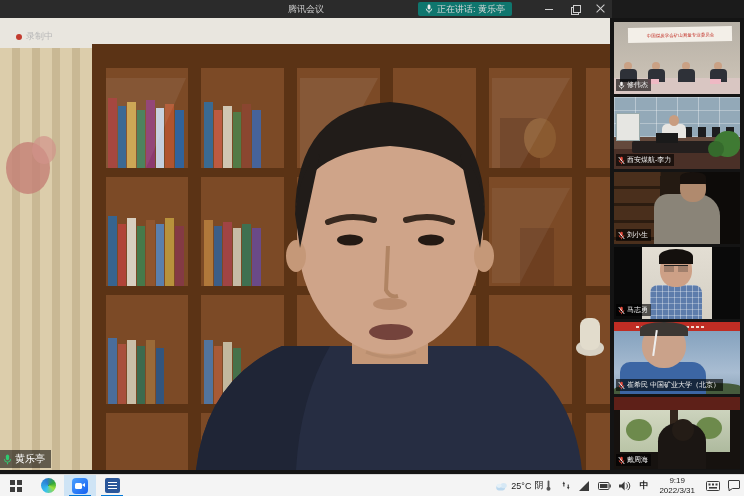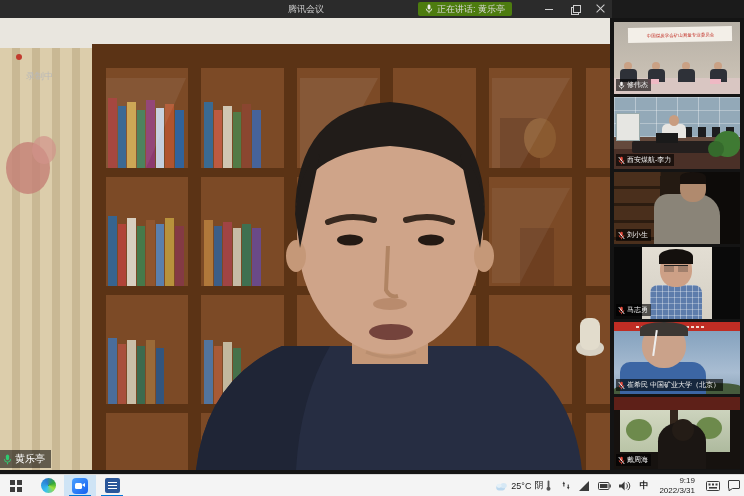--- a/index.html
+++ b/index.html
@@ -7,38 +7,38 @@
     width:744px;height:496px;overflow:hidden;position:relative;
     background:#000;font-family:"Liberation Sans","DejaVu Sans",sans-serif;
     -webkit-font-smoothing:antialiased;
   }
   
   #app-window{position:absolute;left:0;top:0;width:744px;height:474px;background:#1b1b1b;}
   #titlebar{position:absolute;left:0;top:0;width:612px;height:18px;background:#2b2b2b;}
   #title-text{position:absolute;left:0;right:0;top:0;height:18px;line-height:18px;
     text-align:center;font-size:9px;color:#cfcfcf;}
   #speaking-badge{position:absolute;right:100px;top:2px;height:14px;display:flex;align-items:center;
-    gap:4px;background:#4d7c0f;border-radius:2px;padding:0 7px;}
+    gap:4px;background:#0f766e;border-radius:2px;padding:0 7px;}
   #speaking-badge span{font-size:9px;color:#d8d8d8;white-space:nowrap;}
   #win-controls{position:absolute;right:6px;top:0;height:18px;display:flex;align-items:center;gap:16px;}
   .wc{width:10px;height:10px;position:relative;display:inline-block;}
   .wc-min::after{content:"";position:absolute;left:1px;right:1px;top:5px;border-top:1px solid #cfcfcf;}
   .wc-restore::before{content:"";position:absolute;left:1px;top:3px;width:6px;height:6px;border:1px solid #cfcfcf;}
   .wc-restore::after{content:"";position:absolute;left:3px;top:1px;width:6px;height:6px;border:1px solid #cfcfcf;background:#2b2b2b;}
   .wc-close::before,.wc-close::after{content:"";position:absolute;left:-1px;top:4px;width:11px;border-top:1px solid #cfcfcf;}
   .wc-close::before{transform:rotate(45deg);}
   .wc-close::after{transform:rotate(-45deg);}
 
   
   #content{position:absolute;left:0;top:18px;width:744px;height:456px;display:flex;}
   #main-video{position:relative;width:610px;height:456px;background:#151515;}
   #main-video svg{display:block;}
   #recording-pill{position:absolute;left:16px;top:12px;display:flex;align-items:center;gap:4px;}
   #recording-pill .dot{width:6px;height:6px;border-radius:50%;background:#c23b2e;}
-  #recording-pill span{font-size:9px;color:#b8b8b8;margin-top:40px;}
+  #recording-pill span{font-size:9px;color:#b8b8b8;}
   #main-name-pill{position:absolute;left:0;bottom:6px;display:flex;align-items:center;gap:3px;
     background:rgba(0,0,0,.55);padding:2px 6px 2px 3px;}
   #main-name-pill span{font-size:10px;color:#fff;}
 
   
   #sidebar{width:134px;height:456px;background:#141414;box-sizing:border-box;padding:4px 4px 0 4px;}
   .thumb{position:relative;width:126px;height:72px;margin-bottom:3px;overflow:hidden;background:#222;}
   .name-pill{position:absolute;left:2px;bottom:3px;display:flex;align-items:center;gap:2px;
     background:rgba(0,0,0,.62);padding:1px 3px 1px 2px;max-width:118px;}
   .name-pill span{font-size:7px;color:#f0f0f0;white-space:nowrap;overflow:hidden;text-overflow:ellipsis;}
@@ -126,21 +126,21 @@
   #meet-glyph::before{content:"";position:absolute;left:3px;top:5px;width:7px;height:6px;border-radius:1.5px;background:#fff;}
   #meet-glyph::after{content:"";position:absolute;left:10px;top:5.5px;border-left:3px solid #fff;
     border-top:2.5px solid transparent;border-bottom:2.5px solid transparent;transform:rotate(180deg);}
   #word-glyph{width:15px;height:15px;background:#2b579a;position:relative;border-radius:2px;}
   #word-glyph::after{content:"";position:absolute;left:3px;top:4px;width:9px;height:7px;
     background:repeating-linear-gradient(#fff 0 1px,transparent 1px 3px);}
   #tray{margin-left:auto;display:flex;align-items:center;gap:8px;padding-right:4px;height:37px;}
   #tray .txt{font-size:9px;color:#1b1b1b;}
   #tray svg{display:block;}
   #weather{display:flex;align-items:center;gap:3px;padding:0 2px;}
-  #clock{display:flex;flex-direction:column;align-items:flex-end;justify-content:center;line-height:1.15;padding:0 3px;}
+  #clock{display:flex;flex-direction:column;align-items:center;justify-content:center;line-height:1.15;padding:0 3px;}
   #clock span{font-size:8px;color:#1b1b1b;}
   .tray-icn{color:#3a3a3a;}
 </style>
 </head>
 <body>
 
 <div id="app-window">
 
   <div id="titlebar">
     <div id="title-text">腾讯会议</div>

